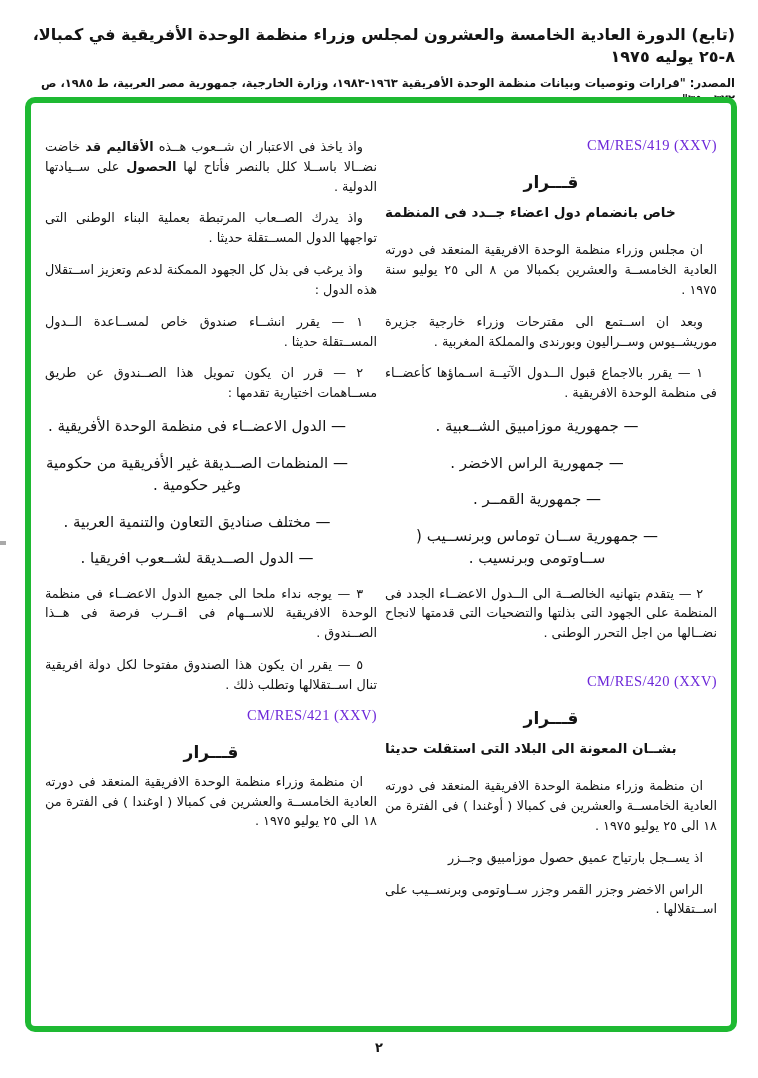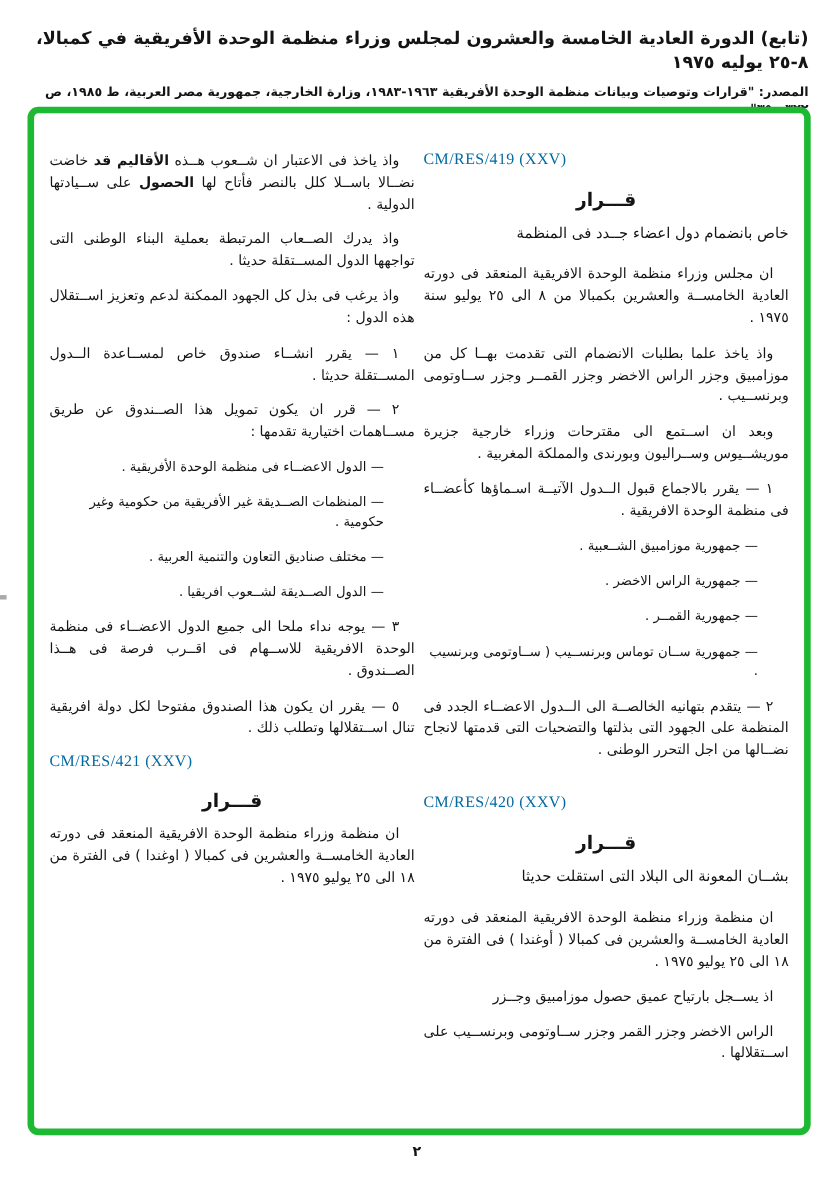--- a/index.html
+++ b/index.html
@@ -46,53 +46,54 @@
     position: absolute;
     direction: rtl;
     text-align: right;
   }
   #col-right { right: 14px; top: 30px; width: 332px; }
   #col-left  { left: 14px;  top: 34px; width: 332px; }
 
   
   .ref {
     direction: ltr;
-    text-align: left;
+    text-align: right;
     font-family: "Liberation Serif", "DejaVu Serif", serif;
     font-size: 14.5px;
     letter-spacing: 0.4px;
-    color: #0369a1;
+    color: #6d28d9;
     margin: 4px 0 18px 0;
   }
   .ref.later { margin-top: 30px; }
   .title {
     text-align: center;
     font-weight: bold;
     font-size: 17px;
     margin: 2px 0 10px 0;
   }
   .subtitle {
-    text-align: right;
-    font-weight: normal;
+    text-align: left;
+    font-weight: bold;
     font-size: 13.5px;
     line-height: 1.5;
     margin: 0 0 18px 0;
   }
   .para {
     font-size: 12.8px;
     line-height: 1.55;
     text-align: justify;
     text-indent: 14px;
     margin: 0 0 12px 0;
   }
   .item {
-    font-size: 12px;
+    font-size: 15px;
     line-height: 1.5;
     padding-right: 28px;
     margin: 0 0 14px 0;
+    text-align: center;
   }
   .bold { font-weight: bold; }
 
   
   #page-num {
     position: absolute;
     top: 1040px; left: 0; right: 0;
     text-align: center;
     font-size: 13px;
     font-weight: bold;
@@ -111,21 +112,20 @@
   <div class="header-line1">(تابع) الدورة العادية الخامسة والعشرون لمجلس وزراء منظمة الوحدة الأفريقية في كمبالا، ٨-٢٥ يوليه ١٩٧٥</div>
   <div class="header-line2">المصدر: "قرارات وتوصيات وبيانات منظمة الوحدة الأفريقية ١٩٦٣-١٩٨٣، وزارة الخارجية، جمهورية مصر العربية، ط ١٩٨٥، ص ٣٢٢-٣٥٠"</div>
 </div>
 
 <div id="frame">
   <div class="col" id="col-right">
       <div class="ref">CM/RES/419 (XXV)</div>
       <div class="title">قـــرار</div>
       <div class="subtitle">خاص بانضمام دول اعضاء جــدد فى المنظمة</div>
       <div class="para">ان مجلس وزراء منظمة الوحدة الافريقية المنعقد فى دورته العادية الخامســة والعشرين بكمبالا من ٨ الى ٢٥ يوليو سنة ١٩٧٥ .</div>
-      <div class="para">واذ ياخذ علما بطلبات الانضمام التى تقدمت بهــا كل من موزامبيق وجزر الراس الاخضر وجزر القمــر وجزر ســاوتومى وبرنســيب .</div>
       <div class="para">وبعد ان اســتمع الى مقترحات وزراء خارجية جزيرة موريشــيوس وســراليون وبورندى والمملكة المغربية .</div>
       <div class="para">١ — يقرر بالاجماع قبول الــدول الآتيــة اسـماؤها كأعضــاء فى منظمة الوحدة الافريقية .</div>
       <div class="item">— جمهورية موزامبيق الشــعبية .</div>
       <div class="item">— جمهورية الراس الاخضر .</div>
       <div class="item">— جمهورية القمــر .</div>
       <div class="item">— جمهورية ســان توماس وبرنســيب ( ســاوتومى وبرنسيب .</div>
       <div class="para">٢ — يتقدم بتهانيه الخالصــة الى الــدول الاعضــاء الجدد فى المنظمة على الجهود التى بذلتها والتضحيات التى قدمتها لانجاح نضــالها من اجل التحرر الوطنى .</div>
       <div class="ref later">CM/RES/420 (XXV)</div>
       <div class="title">قـــرار</div>
       <div class="subtitle">بشــان المعونة الى البلاد التى استقلت حديثا</div>

